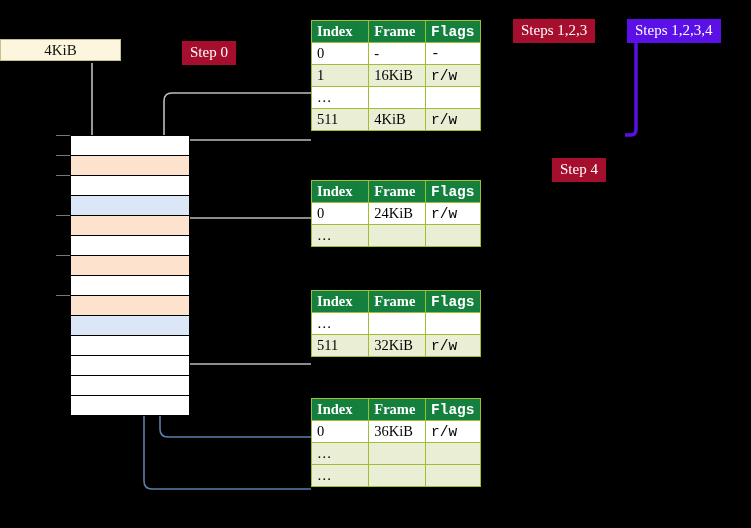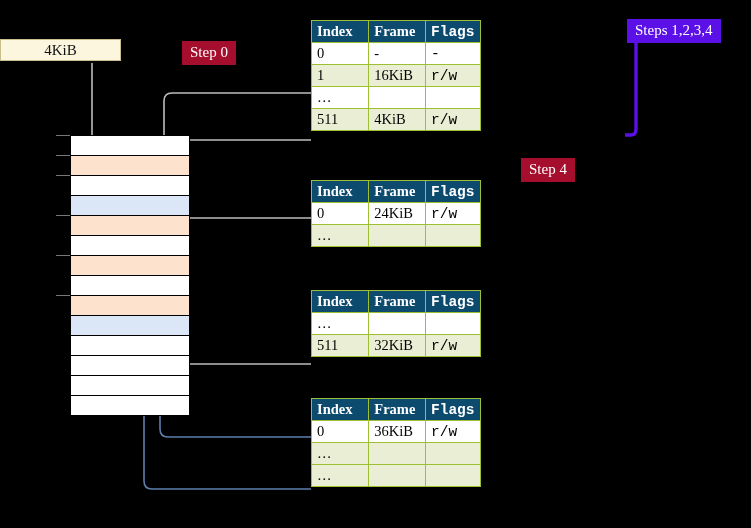--- a/index.html
+++ b/index.html
@@ -57,21 +57,21 @@
     border:1px solid #9fbf32;
     padding:2px 5px;
     height:22px;
     box-sizing:border-box;
     text-align:left;
     font-weight:normal;
     vertical-align:middle;
     white-space:nowrap;
   }
   .ptable th{
-    background:#0c4a6e;
+    background:#15803d;
     color:#ffffff;
     font-weight:bold;
     font-size:14.5px;
   }
   .ptable tr.alt td{background:#e9eed4;}
   .ptable tr.plain td{background:#ffffff;}
   .ptable td.hl{background:#fdfd9a;}
   .col-index{width:58px;}
   .col-frame{width:57px;margin-left:15px;}
   .col-flags{width:55px;font-family:Liberation Mono, monospace;}
@@ -121,22 +121,23 @@
 
       <path d="M311,489 L152,489 Q144,489 144,481 L144,212" marker-end="url(#ahBlue)"></path>
     </g>
 
     <g stroke="#5b10e8" stroke-width="3.4" fill="none" stroke-linecap="butt">
       <path d="M625,135 L631,135 Q636,135 636,129 L636,24" marker-end="url(#ahPurple)"></path>
     </g>
   </svg>
 
   <div class="badge red" style="left:182px;top:41px;">Step 0</div>
+  <div class="badge red" style="left:513px;top:19px;">Steps 1,2,3</div>
   <div class="badge purple" style="left:627px;top:19px;">Steps 1,2,3,4</div>
-  <div class="badge red" style="left:521px;top:158px;">Step 4</div>
+  <div class="badge red" style="left:552px;top:158px;">Step 4</div>
 
   <div class="kib-box" style="left:0px;top:39px;width:121px;height:22px;">
     <span>4KiB</span>
   </div>
 
   <div class="memcol" id="memcol" style="left:70px;top:135px;width:120px;height:280px;">
       <div class="memrow" style="top: 0px; width: 120px; height: 21px;"></div>
       <div class="memrow orange" style="top: 20px; width: 120px; height: 21px;"></div>
       <div class="memrow" style="top: 40px; width: 120px; height: 21px;"></div>
       <div class="memrow blue" style="top: 60px; width: 120px; height: 21px;"></div>

